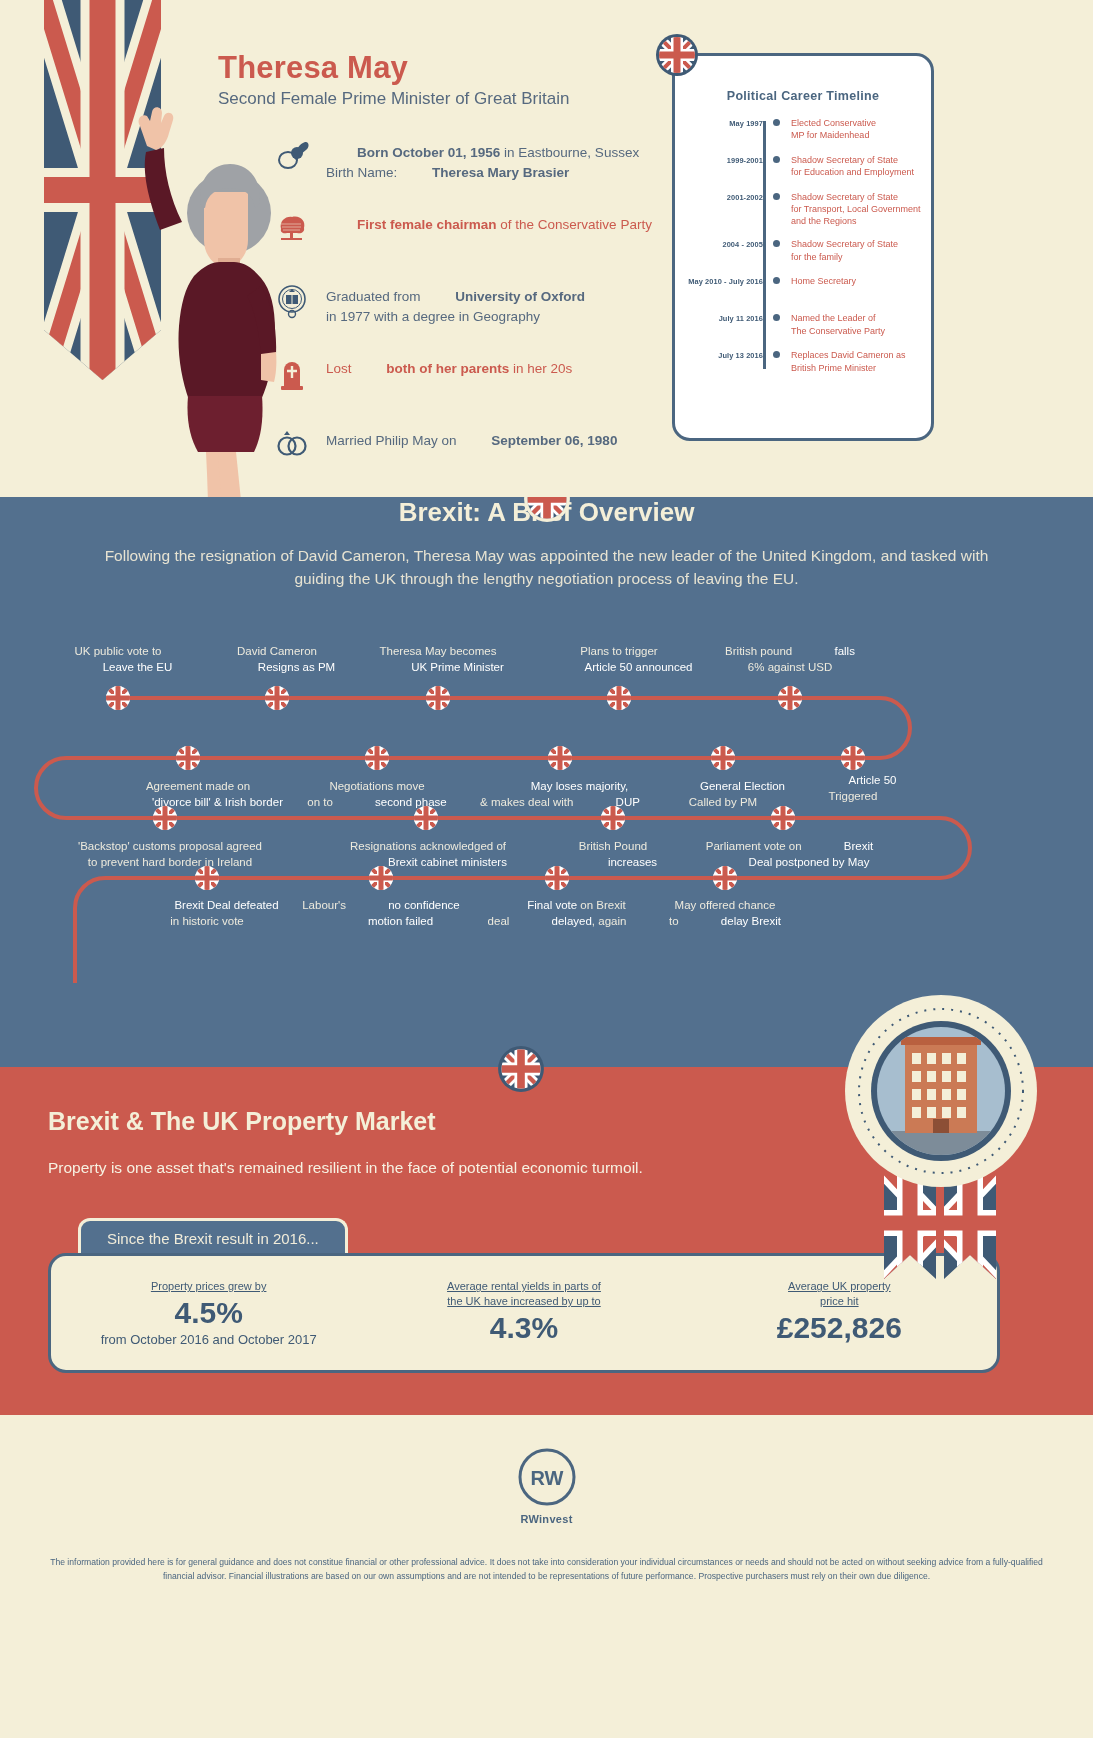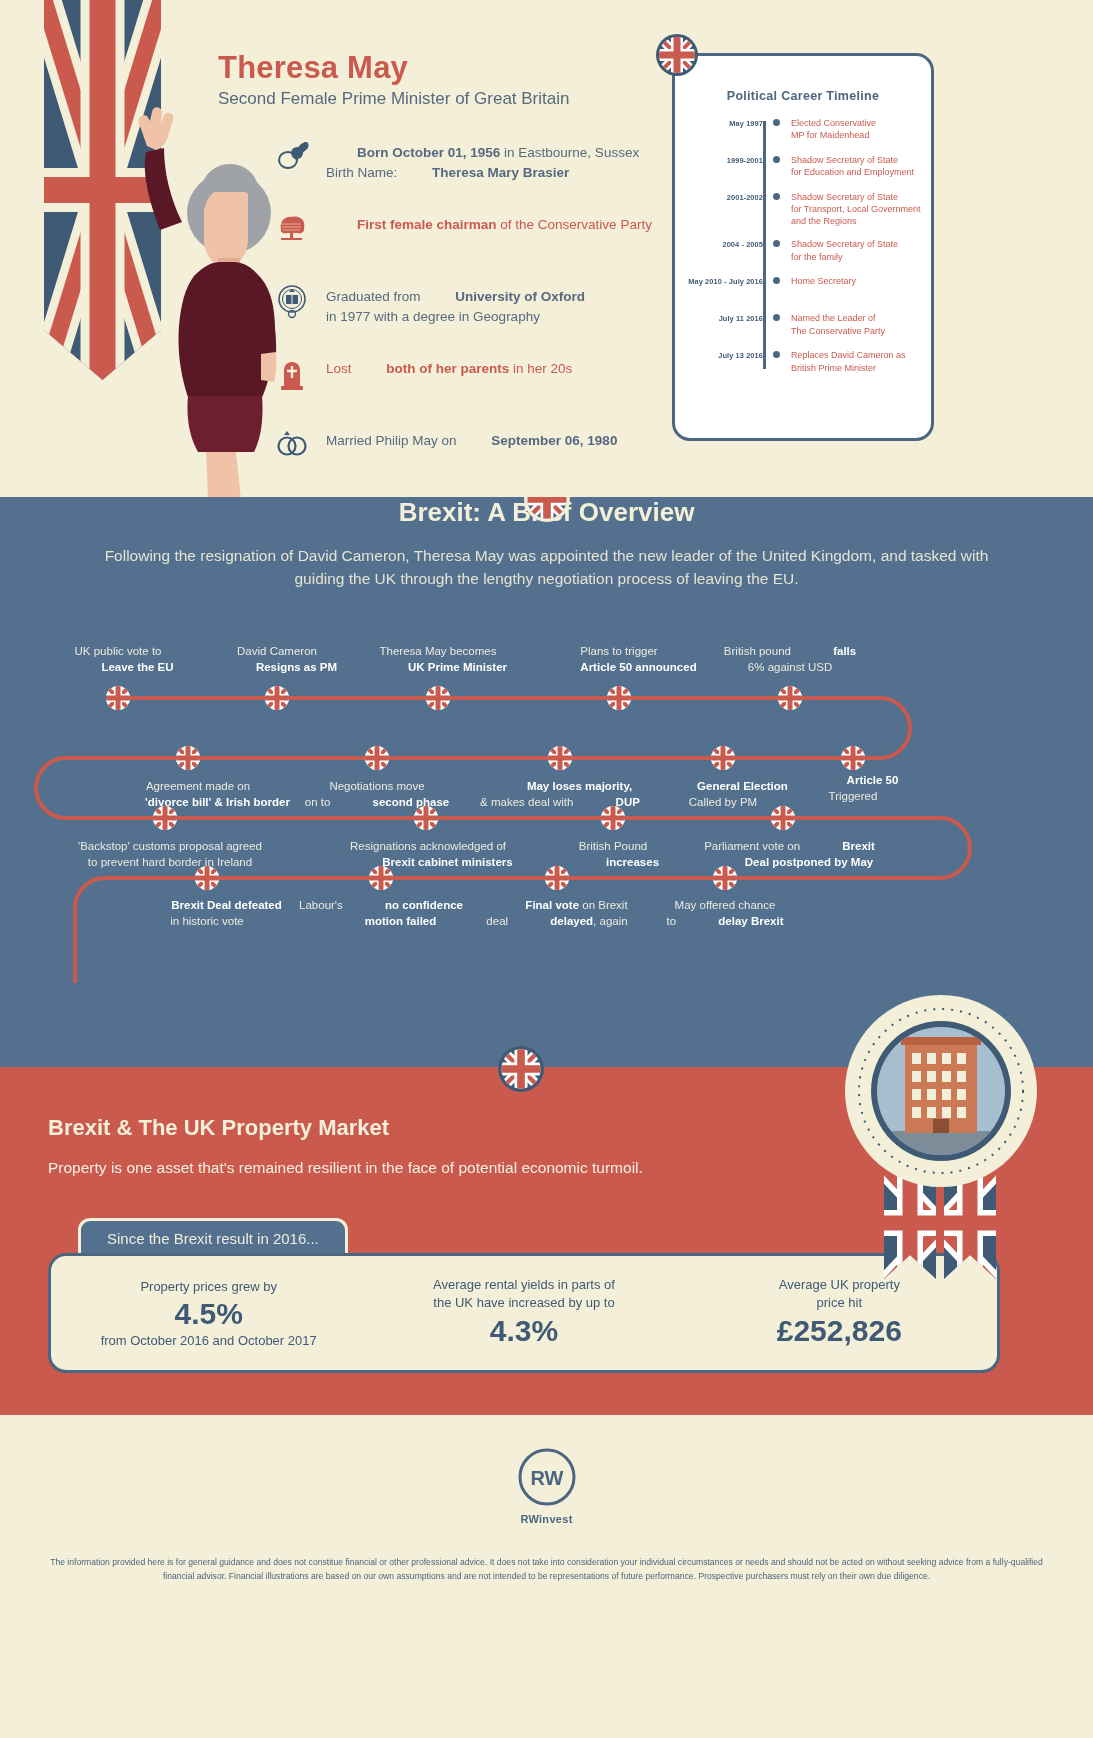--- a/index.html
+++ b/index.html
@@ -110,49 +110,49 @@
     text-align: center; margin: 16px auto 0; width: 900px;
     font-size: 15.5px; line-height: 1.5; color: #e7e3d2;
   }
 
   .tl-wrap { position: relative; margin-top: 32px; height: 360px; }
   .tl-wrap svg.snake { position:absolute; left:0; top:0; }
   .tl-label {
     position: absolute; text-align: center;
     font-size: 11.5px; line-height: 1.45; color: #edeadd; width: 180px;
   }
-  .tl-label b { font-weight: bold; color: #ffffff; padding-left: 39px; }
+  .tl-label b { font-weight: normal; color: #ffffff; padding-left: 39px; }
   .tl-node { position: absolute; width: 26px; height: 26px; }
 
   
   .prop-section {
     position: relative; height: 348px; background: #cb5a4e; overflow: visible;
   }
   .prop-h2 {
-    position: absolute; left: 48px; top: 48px;
-    font-size: 22px; font-weight: bold; color: #f4efd8;
+    position: absolute; left: 48px; top: 40px;
+    font-size: 25px; font-weight: bold; color: #f4efd8;
   }
   .prop-p {
     position: absolute; left: 48px; top: 92px;
     font-size: 15.5px; color: #f7f2e2;
   }
   .since-tab {
     position: absolute; left: 78px; top: 151px;
     background: #53708e; color: #f1ecda;
     border: 3px solid #f4efd8; border-bottom: none;
     border-radius: 12px 12px 0 0;
     padding: 9px 26px 12px 26px; font-size: 15px;
   }
   .stats-card {
     position: absolute; left: 48px; top: 186px; width: 952px; height: 120px;
     background: #f4efd8; border: 3px solid #4b6680; border-radius: 18px;
     display: flex; align-items: center;
   }
   .stat { flex: 1; text-align: center; color: #3f5a75; padding: 0 10px;}
-  .stat .lbl { font-size: 13px; line-height: 1.35; }
+  .stat .lbl { font-size: 11px; line-height: 1.35; text-decoration: underline; }
   .stat .big { font-size: 30px; font-weight: bold; margin: 2px 0; }
   .stat .sub { font-size: 13px; }
 
   .prop-medallion {
     position: absolute; right: 52px; top: -76px; width: 200px; height: 200px; z-index: 9;
   }
   .prop-ribbon { position: absolute; right: 97px; top: 100px; width: 112px; height: 130px; z-index: 8;}
 
   
   .footer { position: relative; height: 323px; background: #f4efd8; }

